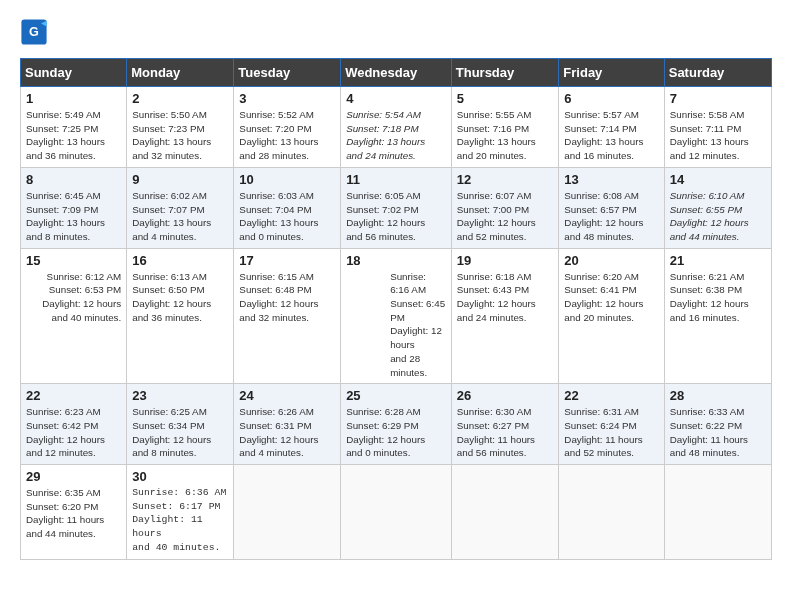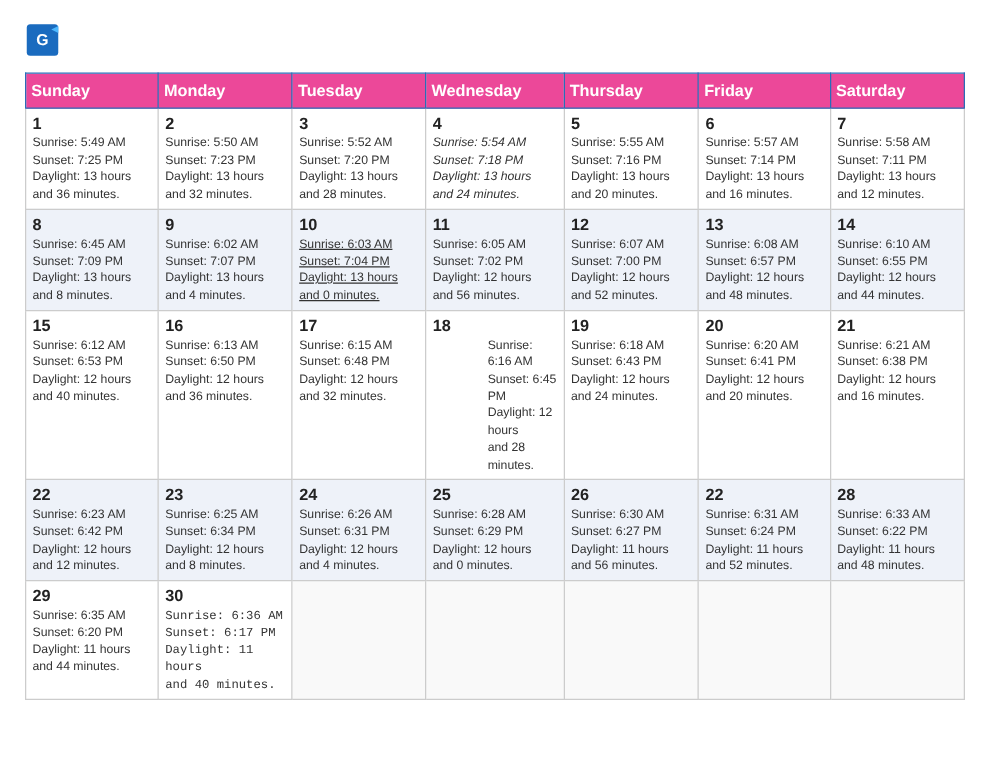--- a/index.html
+++ b/index.html
@@ -66,21 +66,21 @@
       background: #fff;
     }
     .calendar tr:nth-child(even) td {
       background: #f0f4fa;
     }
     .calendar tr:nth-child(odd) td {
       background: #fff;
     }
     
     .calendar thead tr td, .calendar thead tr th {
-      background: #ec4899;
+      background: #404040;
     }
     .day-num {
       font-size: 13px;
       font-weight: bold;
       color: #222;
       display: block;
       margin-bottom: 2px;
     }
     .day-info {
       font-size: 9.8px;
@@ -193,21 +193,21 @@
           </td>
           <td>
             <span class="day-num">9</span>
             <div class="day-info" style="white-space: pre-line;">Sunrise: 6:02 AM
 Sunset: 7:07 PM
 Daylight: 13 hours
 and 4 minutes.</div>
           </td>
           <td>
             <span class="day-num">10</span>
-            <div class="day-info" style="white-space: pre-line; text-decoration: underline;">Sunrise: 6:03 AM
+            <div class="day-info" style="white-space: pre-line;">Sunrise: 6:03 AM
 Sunset: 7:04 PM
 Daylight: 13 hours
 and 0 minutes.</div>
           </td>
           <td>
             <span class="day-num">11</span>
             <div class="day-info" style="white-space: pre-line;">Sunrise: 6:05 AM
 Sunset: 7:02 PM
 Daylight: 12 hours
 and 56 minutes.</div>
@@ -221,30 +221,30 @@
           </td>
           <td>
             <span class="day-num">13</span>
             <div class="day-info" style="white-space: pre-line;">Sunrise: 6:08 AM
 Sunset: 6:57 PM
 Daylight: 12 hours
 and 48 minutes.</div>
           </td>
           <td>
             <span class="day-num">14</span>
-            <div class="day-info" style="white-space: pre-line;">Sunrise: 6:10 AM
+            <div class="day-info" style="white-space: pre-line; font-style: italic;">Sunrise: 6:10 AM
 Sunset: 6:55 PM
 Daylight: 12 hours
 and 44 minutes.</div>
           </td>
         </tr>
         <tr>
           <td>
             <span class="day-num">15</span>
-            <div class="day-info" style="white-space: pre-line;">Sunrise: 6:12 AM
+            <div class="day-info" style="white-space: pre-line; text-align: right;">Sunrise: 6:12 AM
 Sunset: 6:53 PM
 Daylight: 12 hours
 and 40 minutes.</div>
           </td>
           <td>
             <span class="day-num">16</span>
             <div class="day-info" style="white-space: pre-line;">Sunrise: 6:13 AM
 Sunset: 6:50 PM
 Daylight: 12 hours
 and 36 minutes.</div>

